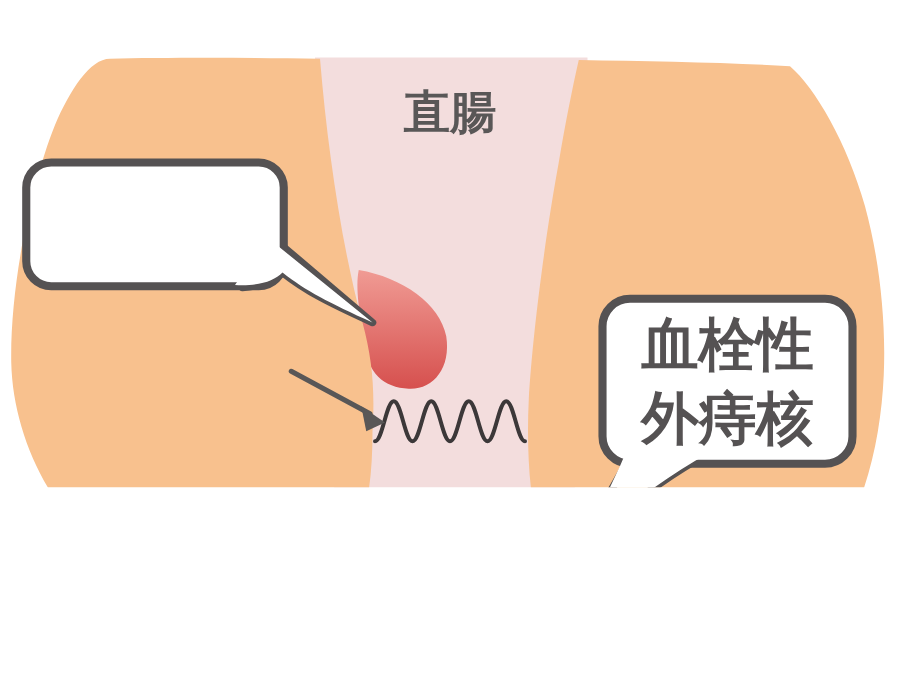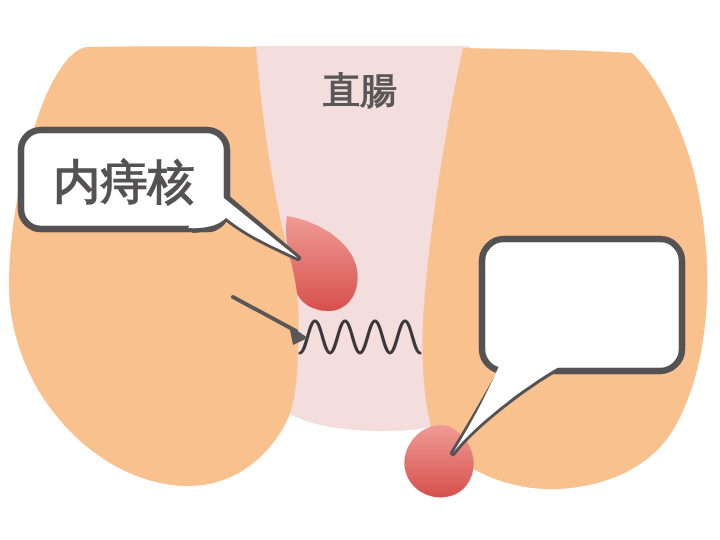--- a/index.html
+++ b/index.html
@@ -1,18 +1,18 @@
 <!DOCTYPE html>
 <html><head>
 <meta charset="utf-8">
 <style>
   html,body{margin:0;padding:0;background:#fff;}
   .stage{
     position:relative;
-    width:720px;height:540px;
+    width:720px;height:390px;
     background:#ffffff;
     overflow:hidden;
     font-family:"Liberation Sans","DejaVu Sans",sans-serif;
   }
   .stage svg{position:absolute;left:0;top:0;}
   .label{
     position:absolute;
     transform:translate(-50%,-50%);
     white-space:nowrap;
     text-align:center;
@@ -101,18 +101,19 @@
              C 470,430 520,388 568,362 Z" stroke="#555253" fill="#FFFFFF"></path>
     <rect x="482" y="239" width="200" height="132" rx="22" ry="22" stroke-width="6.5" stroke="#555253" fill="#FFFFFF"></rect>
     <path d="M 504,354
              C 487,396 466,432 453,453
              C 470,430 520,388 568,362 L 574,354 Z" fill="#FFFFFF"></path>
   </svg>
 
   <div class="label label-rectum">直腸</div>
 
 
-  <div class="label label-internal">内痔核</div>
 
   <div class="label label-thrombosed">
+    <div>血栓性</div>
+    <div>外痔核</div>
   </div>
 
 </div>
 
 </body></html>

